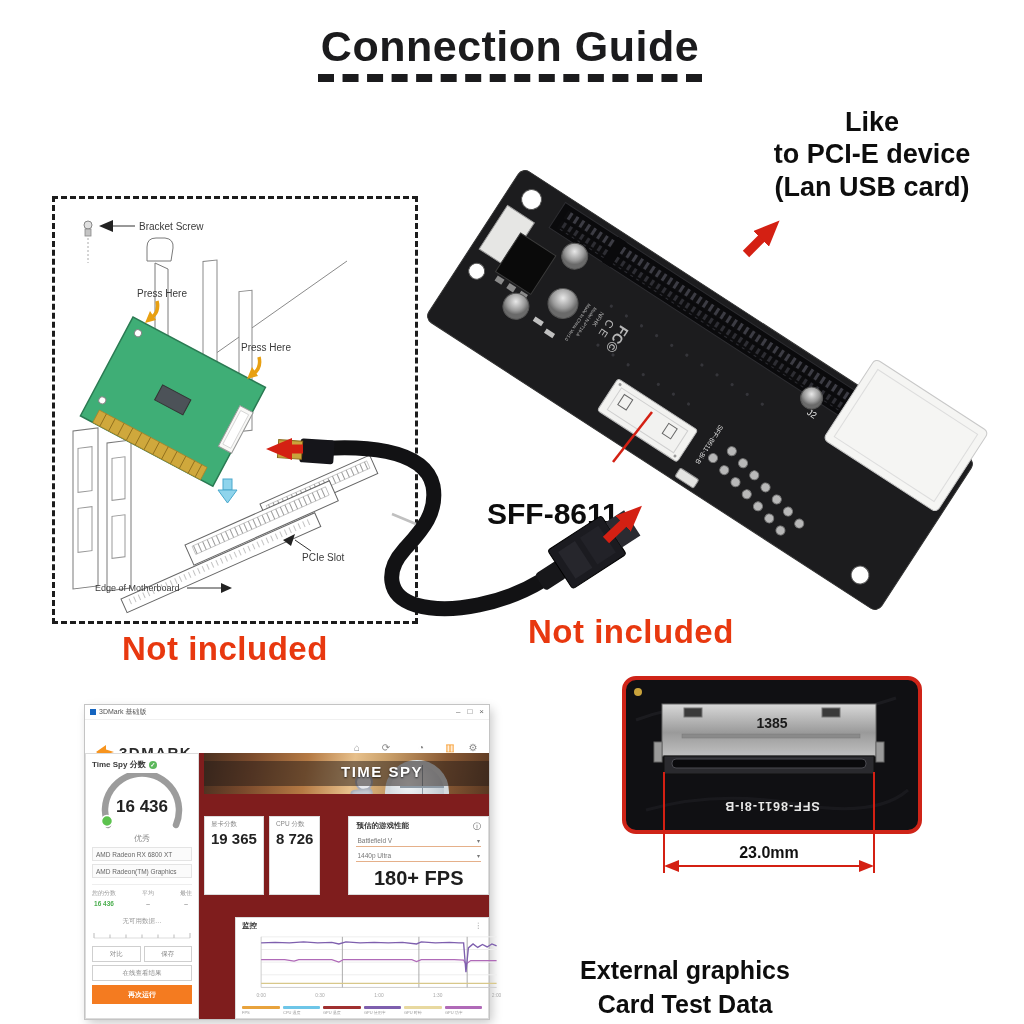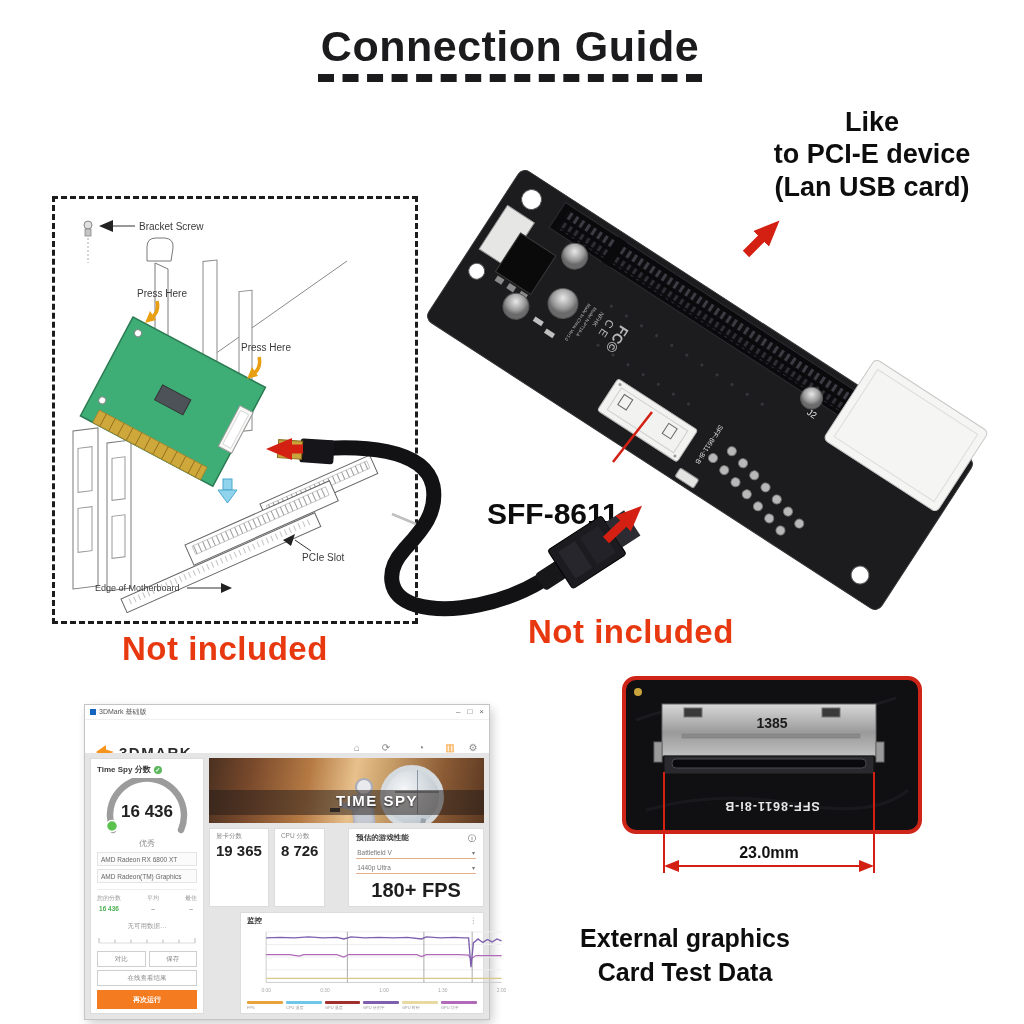--- a/index.html
+++ b/index.html
@@ -14,21 +14,21 @@
     font-size:27px;font-weight:bold;line-height:1.2;color:#0d0d0d;}
   
   .dashed-box{position:absolute;left:52px;top:196px;width:366px;height:428px;
     border:3px dashed #1c1c1c;box-sizing:border-box;}
   .dashed-box svg{position:absolute;left:0;top:0;}
   .diagram-label{font-size:10px;fill:#3a3a3a;}
   .not-included{position:absolute;color:#e8380f;font-weight:bold;font-size:33px;letter-spacing:.5px;}
   #ni-left{left:122px;top:630px;}
   #ni-right{left:528px;top:613px;}
   .sff-label{position:absolute;left:487px;top:458px;font-size:30px;font-weight:bold;color:#0d0d0d;margin-top:39px;}
-  .external-note{position:absolute;left:555px;top:922px;width:260px;text-align:center;
+  .external-note{position:absolute;left:555px;top:954px;width:260px;text-align:center;
     font-size:25px;font-weight:bold;line-height:1.35;color:#0d0d0d;}
   
   .pcb{position:absolute;left:430px;top:300px;width:540px;height:180px;
     transform:rotate(33deg);z-index:1;}
   
   .overlay{position:absolute;left:0;top:0;width:1024px;height:1024px;z-index:5;pointer-events:none;}
   
   .bm{position:absolute;left:85px;top:705px;width:404px;height:314px;background:#fff;z-index:2;
     box-shadow:0 0 0 1px #c4c4c4,3px 4px 10px rgba(0,0,0,.22);font-size:8px;}
   .bm-titlebar{height:14px;display:flex;align-items:center;padding:0 5px;background:#fff;border-bottom:1px solid #f0f0f0;}
@@ -36,21 +36,21 @@
   .bm-title{font-size:7px;color:#555;}
   .bm-controls{margin-left:auto;display:flex;gap:7px;font-size:8px;color:#666;line-height:1;}
   .bm-header{height:34px;display:flex;align-items:center;padding:0 10px;background:#fff;margin-top:15px;}
   .bm-logo{display:flex;align-items:center;gap:4px;}
   .bm-logo-text{font-size:15px;font-weight:bold;letter-spacing:1.5px;color:#2b2b2b;}
   .bm-nav{margin-left:auto;display:flex;gap:11px;}
   .nav-item{text-align:center;color:#8a8a8a;cursor:pointer;}
   .nav-item .nav-icon{font-size:10px;line-height:1;}
   .nav-item .nav-label{font-size:6px;transform:scale(.85);transform-origin:center;white-space:nowrap;color:#9a9a9a;}
   .nav-item.active,.nav-item.active .nav-label{color:#f7941e;}
-  .bm-body{position:absolute;top:48px;left:0;right:0;bottom:0;background:#e5e5e5;padding:5px;display:flex;gap:5px;box-sizing:border-box;}
+  .bm-body{position:absolute;top:48px;left:0;right:0;bottom:0;background:#7f1d1d;display:flex;gap:5px;box-sizing:border-box;}
   .panel-left{width:114px;background:#fff;border:1px solid #dcdcdc;padding:5px 6px;box-sizing:border-box;position:relative;}
   .ts-head{display:flex;align-items:center;gap:3px;font-size:8px;font-weight:bold;color:#3a3a3a;}
   .check-dot{display:inline-block;width:8px;height:8px;border-radius:50%;background:#5cb85c;color:#fff;
     font-size:6px;line-height:8px;text-align:center;font-weight:bold;}
   .gauge-wrap{position:relative;height:58px;margin-top:3px;}
   .score-big{position:absolute;left:0;right:0;top:24px;text-align:center;font-size:17px;font-weight:bold;color:#222;}
   .grade{text-align:center;font-size:8px;color:#8a8a8a;margin-top:2px;}
   .gpu-row{border:1px solid #e4e4e4;background:#fbfbfb;margin-top:3px;padding:2.5px 3px;
     font-size:6.5px;color:#666;white-space:nowrap;overflow:hidden;}
   .score-table{display:flex;justify-content:space-between;margin-top:6px;padding-top:4px;border-top:1px solid #eee;}
@@ -58,21 +58,21 @@
   .st-head{font-size:6px;color:#999;}
   .st-val{font-size:6.5px;color:#777;margin-top:2px;}
   .st-val.green{color:#4caf50;font-weight:bold;}
   .no-data{text-align:center;font-size:6.5px;color:#9a9a9a;margin:10px 0 4px;}
   .ruler{margin:2px 0 4px;}
   .btn-row{display:flex;gap:3px;}
   .btn-sm{flex:1;border:1px solid #cfcfcf;background:#fff;text-align:center;padding:2.5px 0;font-size:6.5px;color:#888;}
   .btn-wide{border:1px solid #cfcfcf;background:#fff;text-align:center;padding:2.5px 0;margin-top:3px;font-size:6.5px;color:#888;}
   .btn-primary{background:#f47b20;color:#fff;text-align:center;padding:4.5px 0;margin-top:4px;
     font-size:7px;font-weight:bold;}
-  .panel-main{flex:1;display:flex;flex-direction:column;gap:5px;min-width:0;}
+  .panel-main{flex:1;display:flex;flex-direction:column;gap:22px;min-width:0;}
   .hero{height:106px;position:relative;overflow:hidden;
     background:linear-gradient(100deg,#4a3020 0%,#7a4a2c 16%,#b57a44 36%,#e7c08b 52%,#caa06a 63%,#8a5a34 83%,#5a3822 100%);}
   .hero-circle{position:absolute;right:40px;top:7px;width:54px;height:54px;border-radius:50%;
     border:5px solid #d4dade;background:radial-gradient(circle at 35% 35%,#f4f6f8,#aeb9c2);}
   .hero-cross-v{position:absolute;right:66px;top:12px;width:1.5px;height:44px;background:#8d99a4;}
   .hero-cross-h{position:absolute;right:45px;top:33px;width:44px;height:1.5px;background:#8d99a4;}
   .hero-handle{position:absolute;right:62px;top:60px;width:5px;height:36px;background:#99a1ab;transform:rotate(14deg);}
   .astro-head{position:absolute;left:53%;top:20px;width:14px;height:14px;border-radius:50%;
     background:#e9eaee;border:2px solid #a8adbb;}
   .astro-body{position:absolute;left:52%;top:36px;width:22px;height:32px;background:#c6cad2;

